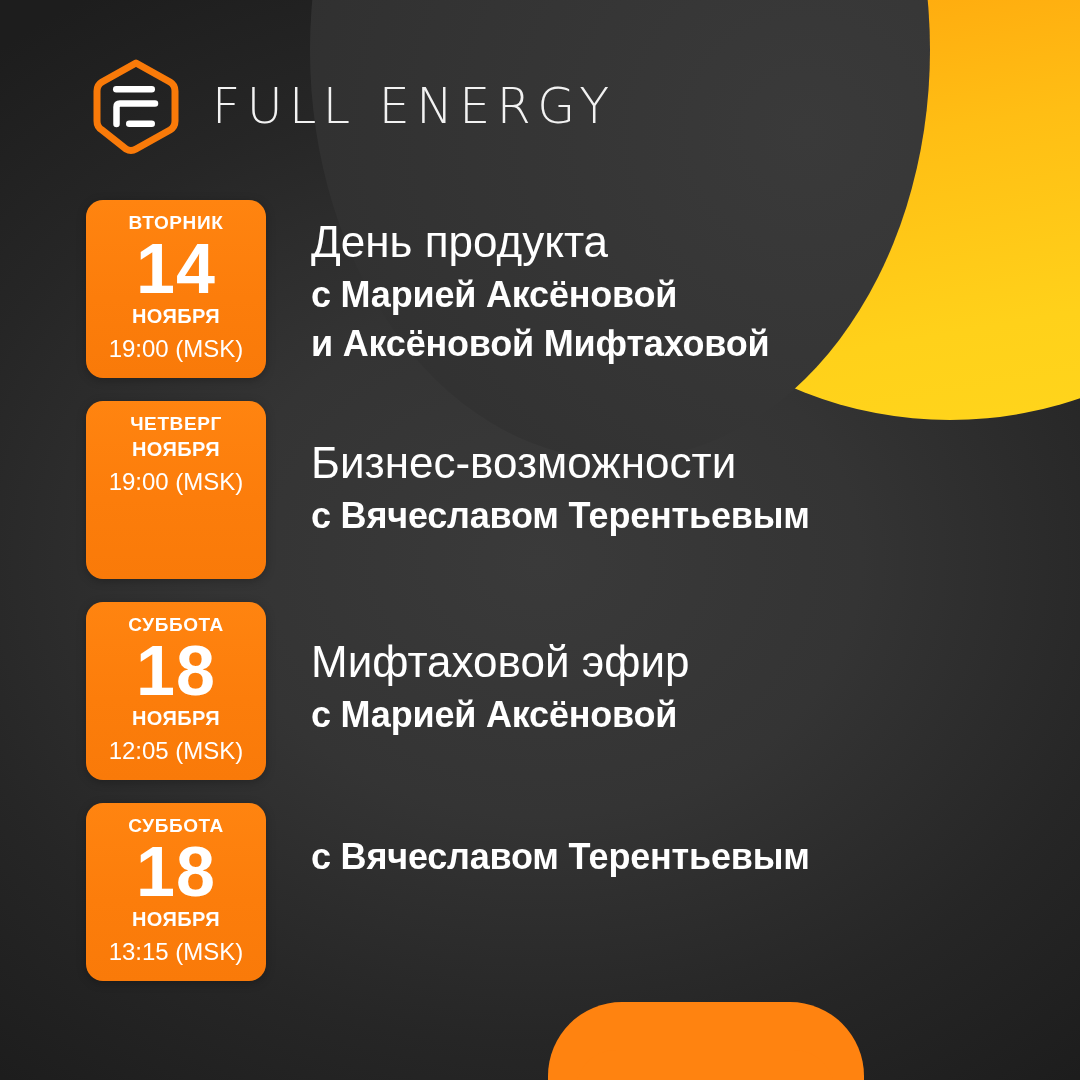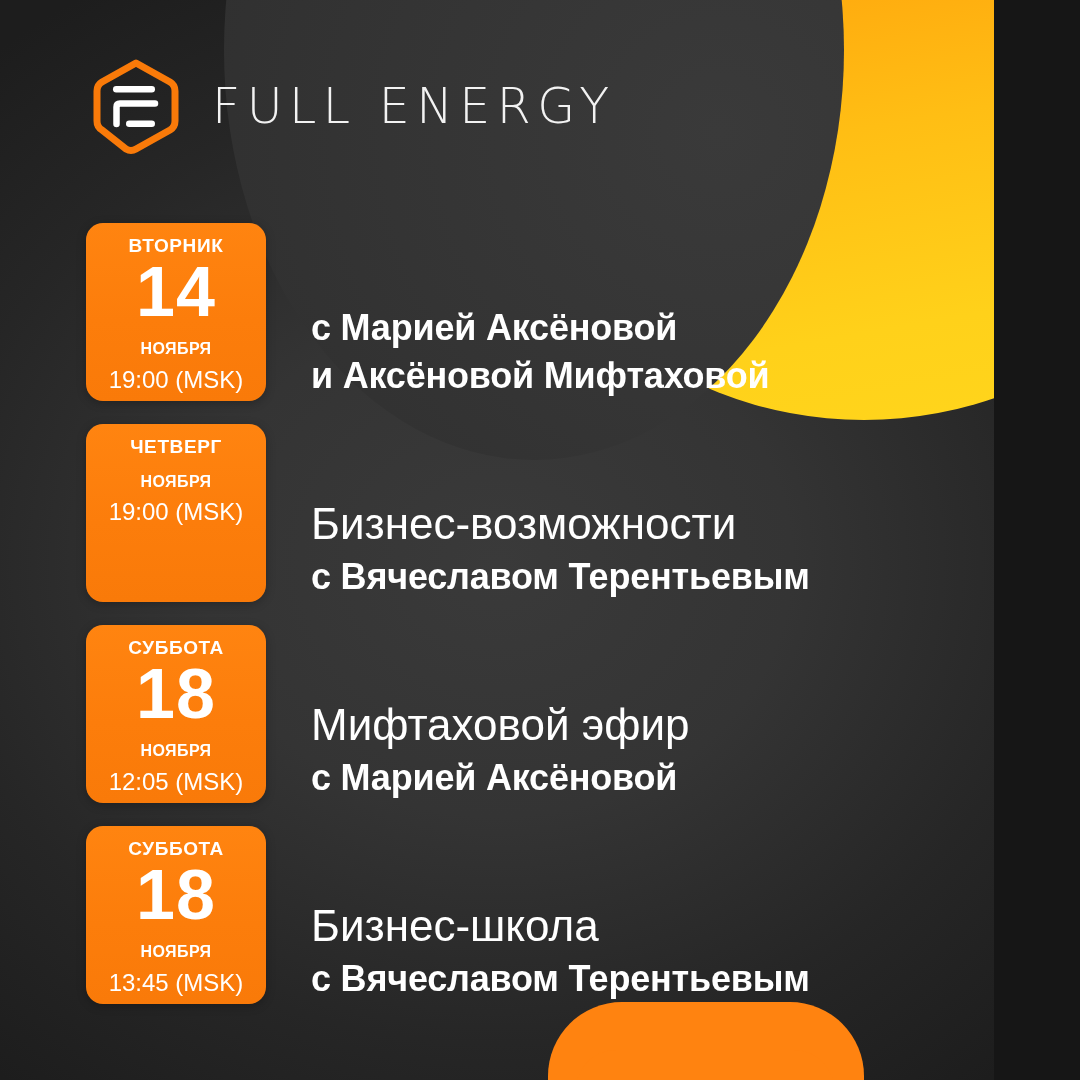--- a/index.html
+++ b/index.html
@@ -6,21 +6,21 @@
 
   html, body {
     width:1080px; height:1080px;
     background:#161616;
     font-family:"Liberation Sans", sans-serif;
     overflow:hidden;
   }
 
   #poster {
     position:relative;
-    width:994px; height:1080px;
+    width:1080px; height:1080px;
     overflow:hidden;
     background:
       radial-gradient(ellipse 78% 62% at 50% 52%, #3a3a3a 0%, #343434 38%, #262626 72%, #1d1d1d 100%),
       #1e1e1e;
   }
 
   
   .blob-topright {
     position:absolute;
     top:-300px; right:-250px;
@@ -77,21 +77,21 @@
 
   
   .schedule {
     position:absolute;
     left:0; top:200px;
     width:1080px;
     z-index:5;
   }
   .event {
     display:flex;
-    align-items:flex-end;
+    align-items:flex-start;
     height:201px;
   }
 
   .date-card {
     flex:0 0 auto;
     margin-left:86px;
     width:180px; height:178px;
     background:linear-gradient(180deg,#FF8410 0%, #FC7D0B 55%, #F97A09 100%);
     border-radius:17px;
     color:#FFFFFF;
@@ -110,25 +110,25 @@
     text-transform:uppercase;
   }
   .date-day {
     font-size:70px;
     font-weight:700;
     line-height:.96;
     letter-spacing:1px;
     margin-top:1px;
   }
   .date-month {
-    font-size:16px;
+    font-size:20px;
     font-weight:700;
     letter-spacing:.4px;
     line-height:1.1;
-    margin-top:14px;
+    margin-top:2px;
     text-transform:uppercase;
   }
   .date-time {
     font-size:24px;
     font-weight:400;
     line-height:1.2;
     margin-top:8px;
   }
 
   .event-text {
@@ -182,20 +182,21 @@
   <div class="schedule">
 
     <div class="event r1">
       <div class="date-card">
         <span class="date-weekday">ВТОРНИК</span>
         <span class="date-day">14</span>
         <span class="date-month">НОЯБРЯ</span>
         <span class="date-time">19:00 (MSK)</span>
       </div>
       <div class="event-text">
+        <div class="event-title">День продукта</div>
         <div class="event-sub">с Марией Аксёновой</div>
         <div class="event-sub">и Аксёновой Мифтаховой</div>
       </div>
     </div>
 
     <div class="event r2">
       <div class="date-card">
         <span class="date-weekday">ЧЕТВЕРГ</span>
         <span class="date-month">НОЯБРЯ</span>
         <span class="date-time">19:00 (MSK)</span>
@@ -217,22 +218,21 @@
         <div class="event-title">Мифтаховой эфир</div>
         <div class="event-sub">с Марией Аксёновой</div>
       </div>
     </div>
 
     <div class="event r4">
       <div class="date-card">
         <span class="date-weekday">СУББОТА</span>
         <span class="date-day">18</span>
         <span class="date-month">НОЯБРЯ</span>
-        <span class="date-time">13:45 (MSK)</span>
-      </div>
-      <div class="event-text">
-        <div class="event-title">Бизнес-школа</div>
+        <span class="date-time">13:15 (MSK)</span>
+      </div>
+      <div class="event-text">
         <div class="event-sub">с Вячеславом Терентьевым</div>
       </div>
     </div>
 
   </div>
 </div>
 
 </body></html>

